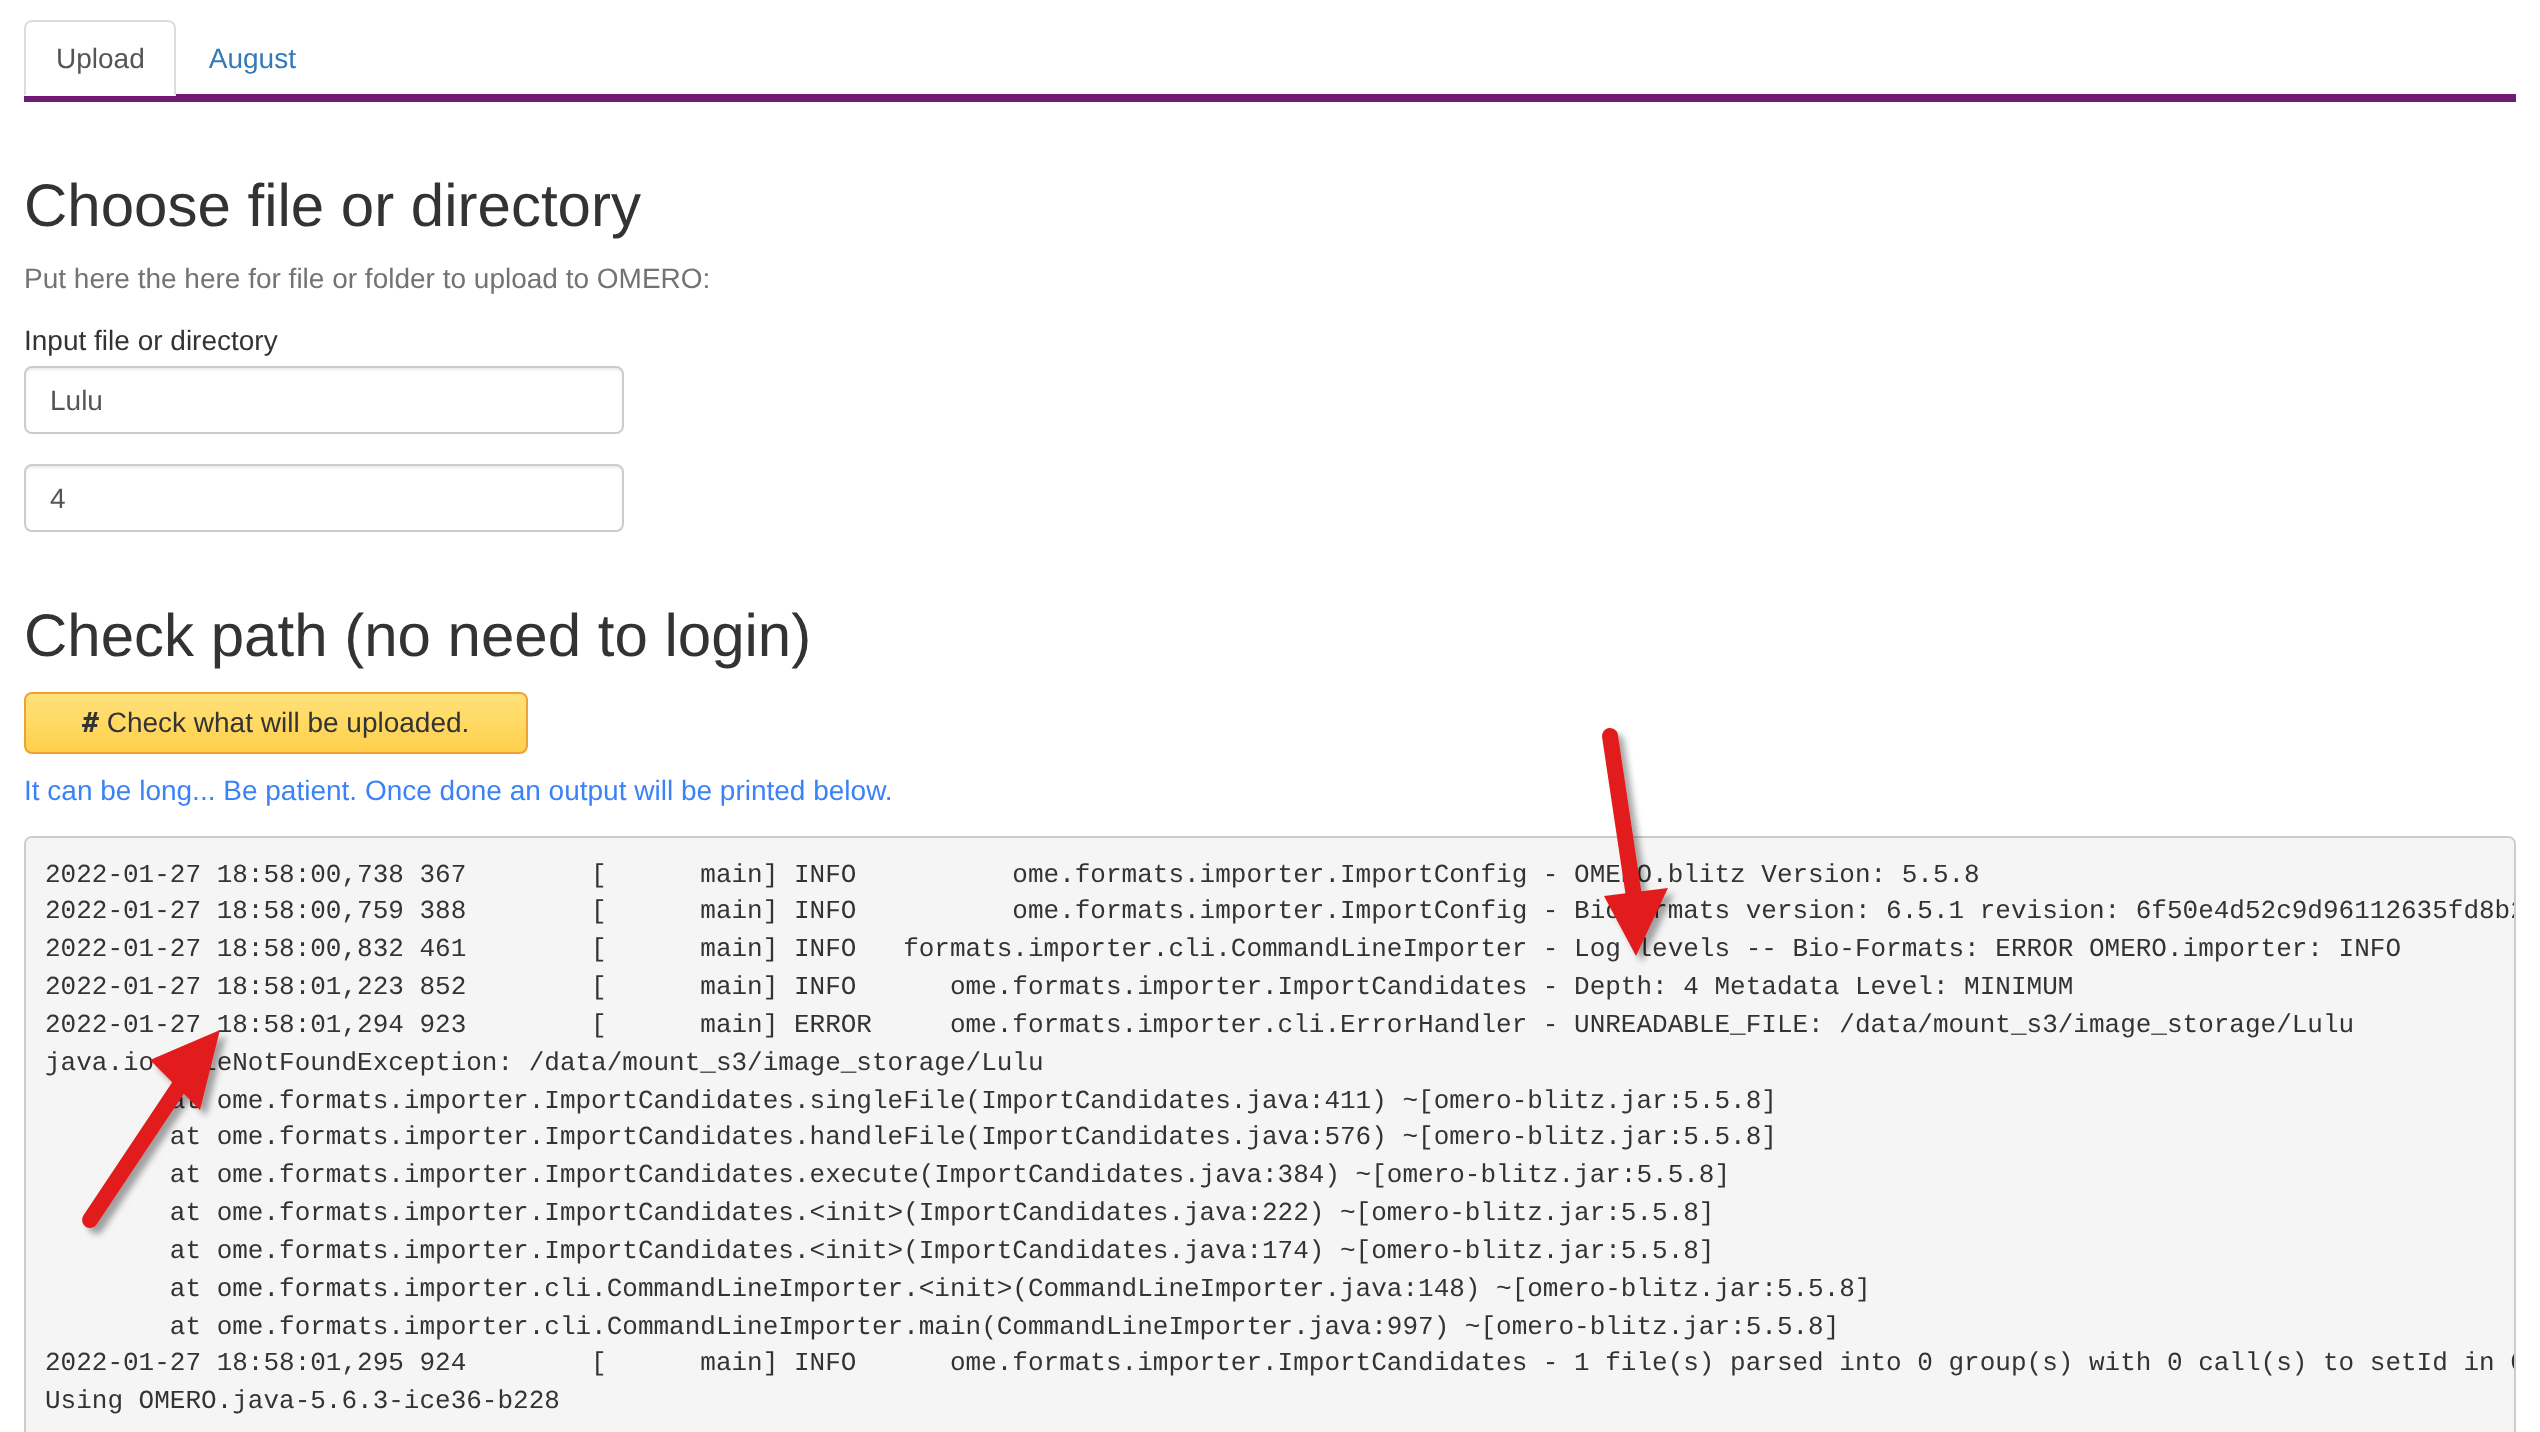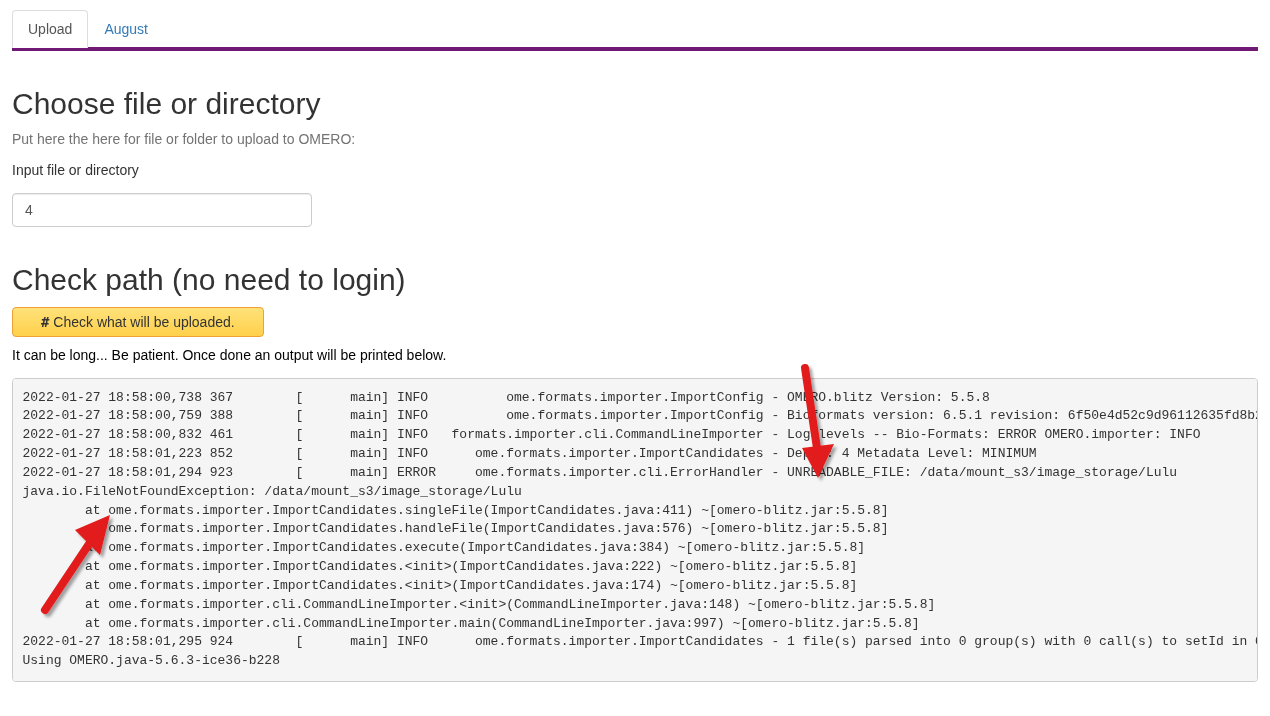--- a/index.html
+++ b/index.html
@@ -76,21 +76,21 @@
     border-radius: 4px;
     color: #333;
     background-color: #ffd658;
     background-image: linear-gradient(#ffe27a,#ffd04b);
   }
   .btn-warning .hash {
     font-family: monospace;
     font-weight: bold;
   }
   .hint {
-    color: #000000;
+    color: #3b82f6;
     margin: 10px 0 15px 0;
   }
   pre.log {
     background: #f5f5f5;
     border: 1px solid #ccc;
     border-radius: 4px;
     padding: 9.5px;
     font-family: Menlo, Monaco, Consolas, "Courier New", monospace;
     font-size: 13px;
     color: #333;
@@ -116,20 +116,21 @@
   <li>
       <a>August</a>
     </li>
 </ul>
 
 <h2>Choose file or directory</h2>
 <p class="help-text">Put here the here for file or folder to upload to OMERO:</p>
 
 <div class="form-group">
   <label>Input file or directory</label>
+  <input type="text" class="form-control" value="Lulu" style="">
 </div>
 
 <div class="form-group">
   <input type="number" class="form-control" value="4" style="">
 </div>
 
 <h2>Check path (no need to login)</h2>
 
 <button class="btn-warning">
   <span class="hash">#</span><span> Check what will be uploaded.</span>

